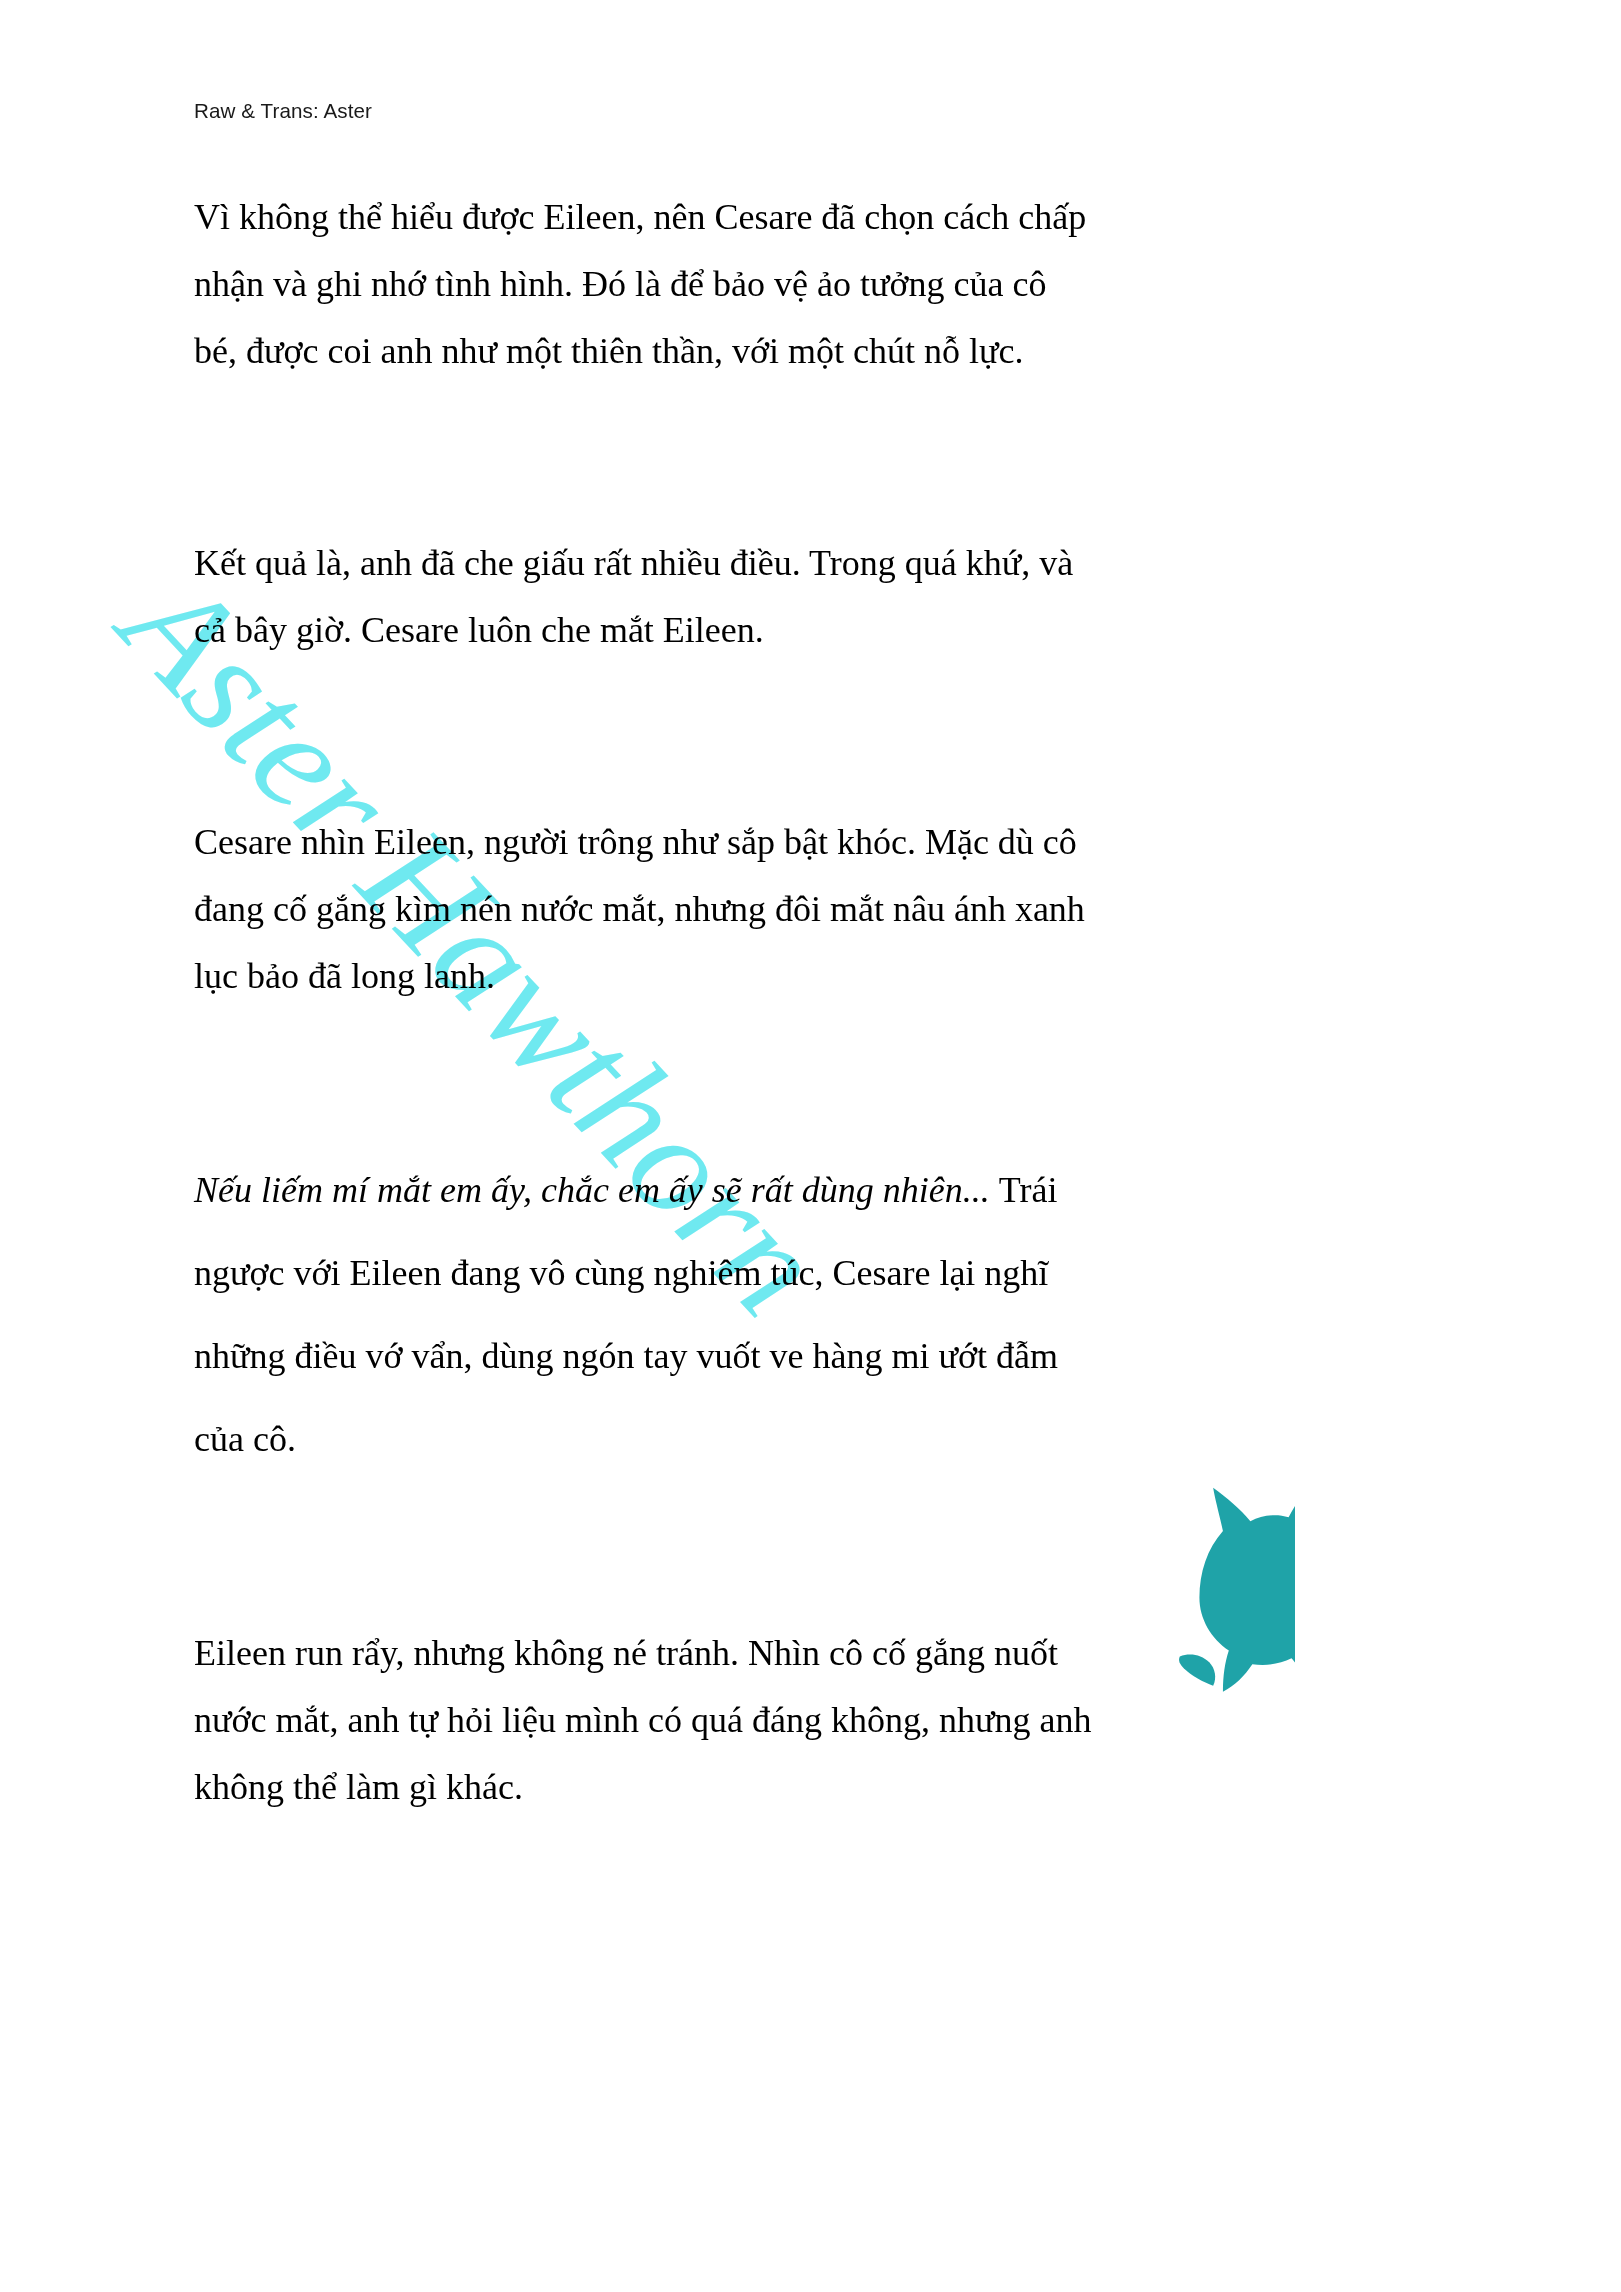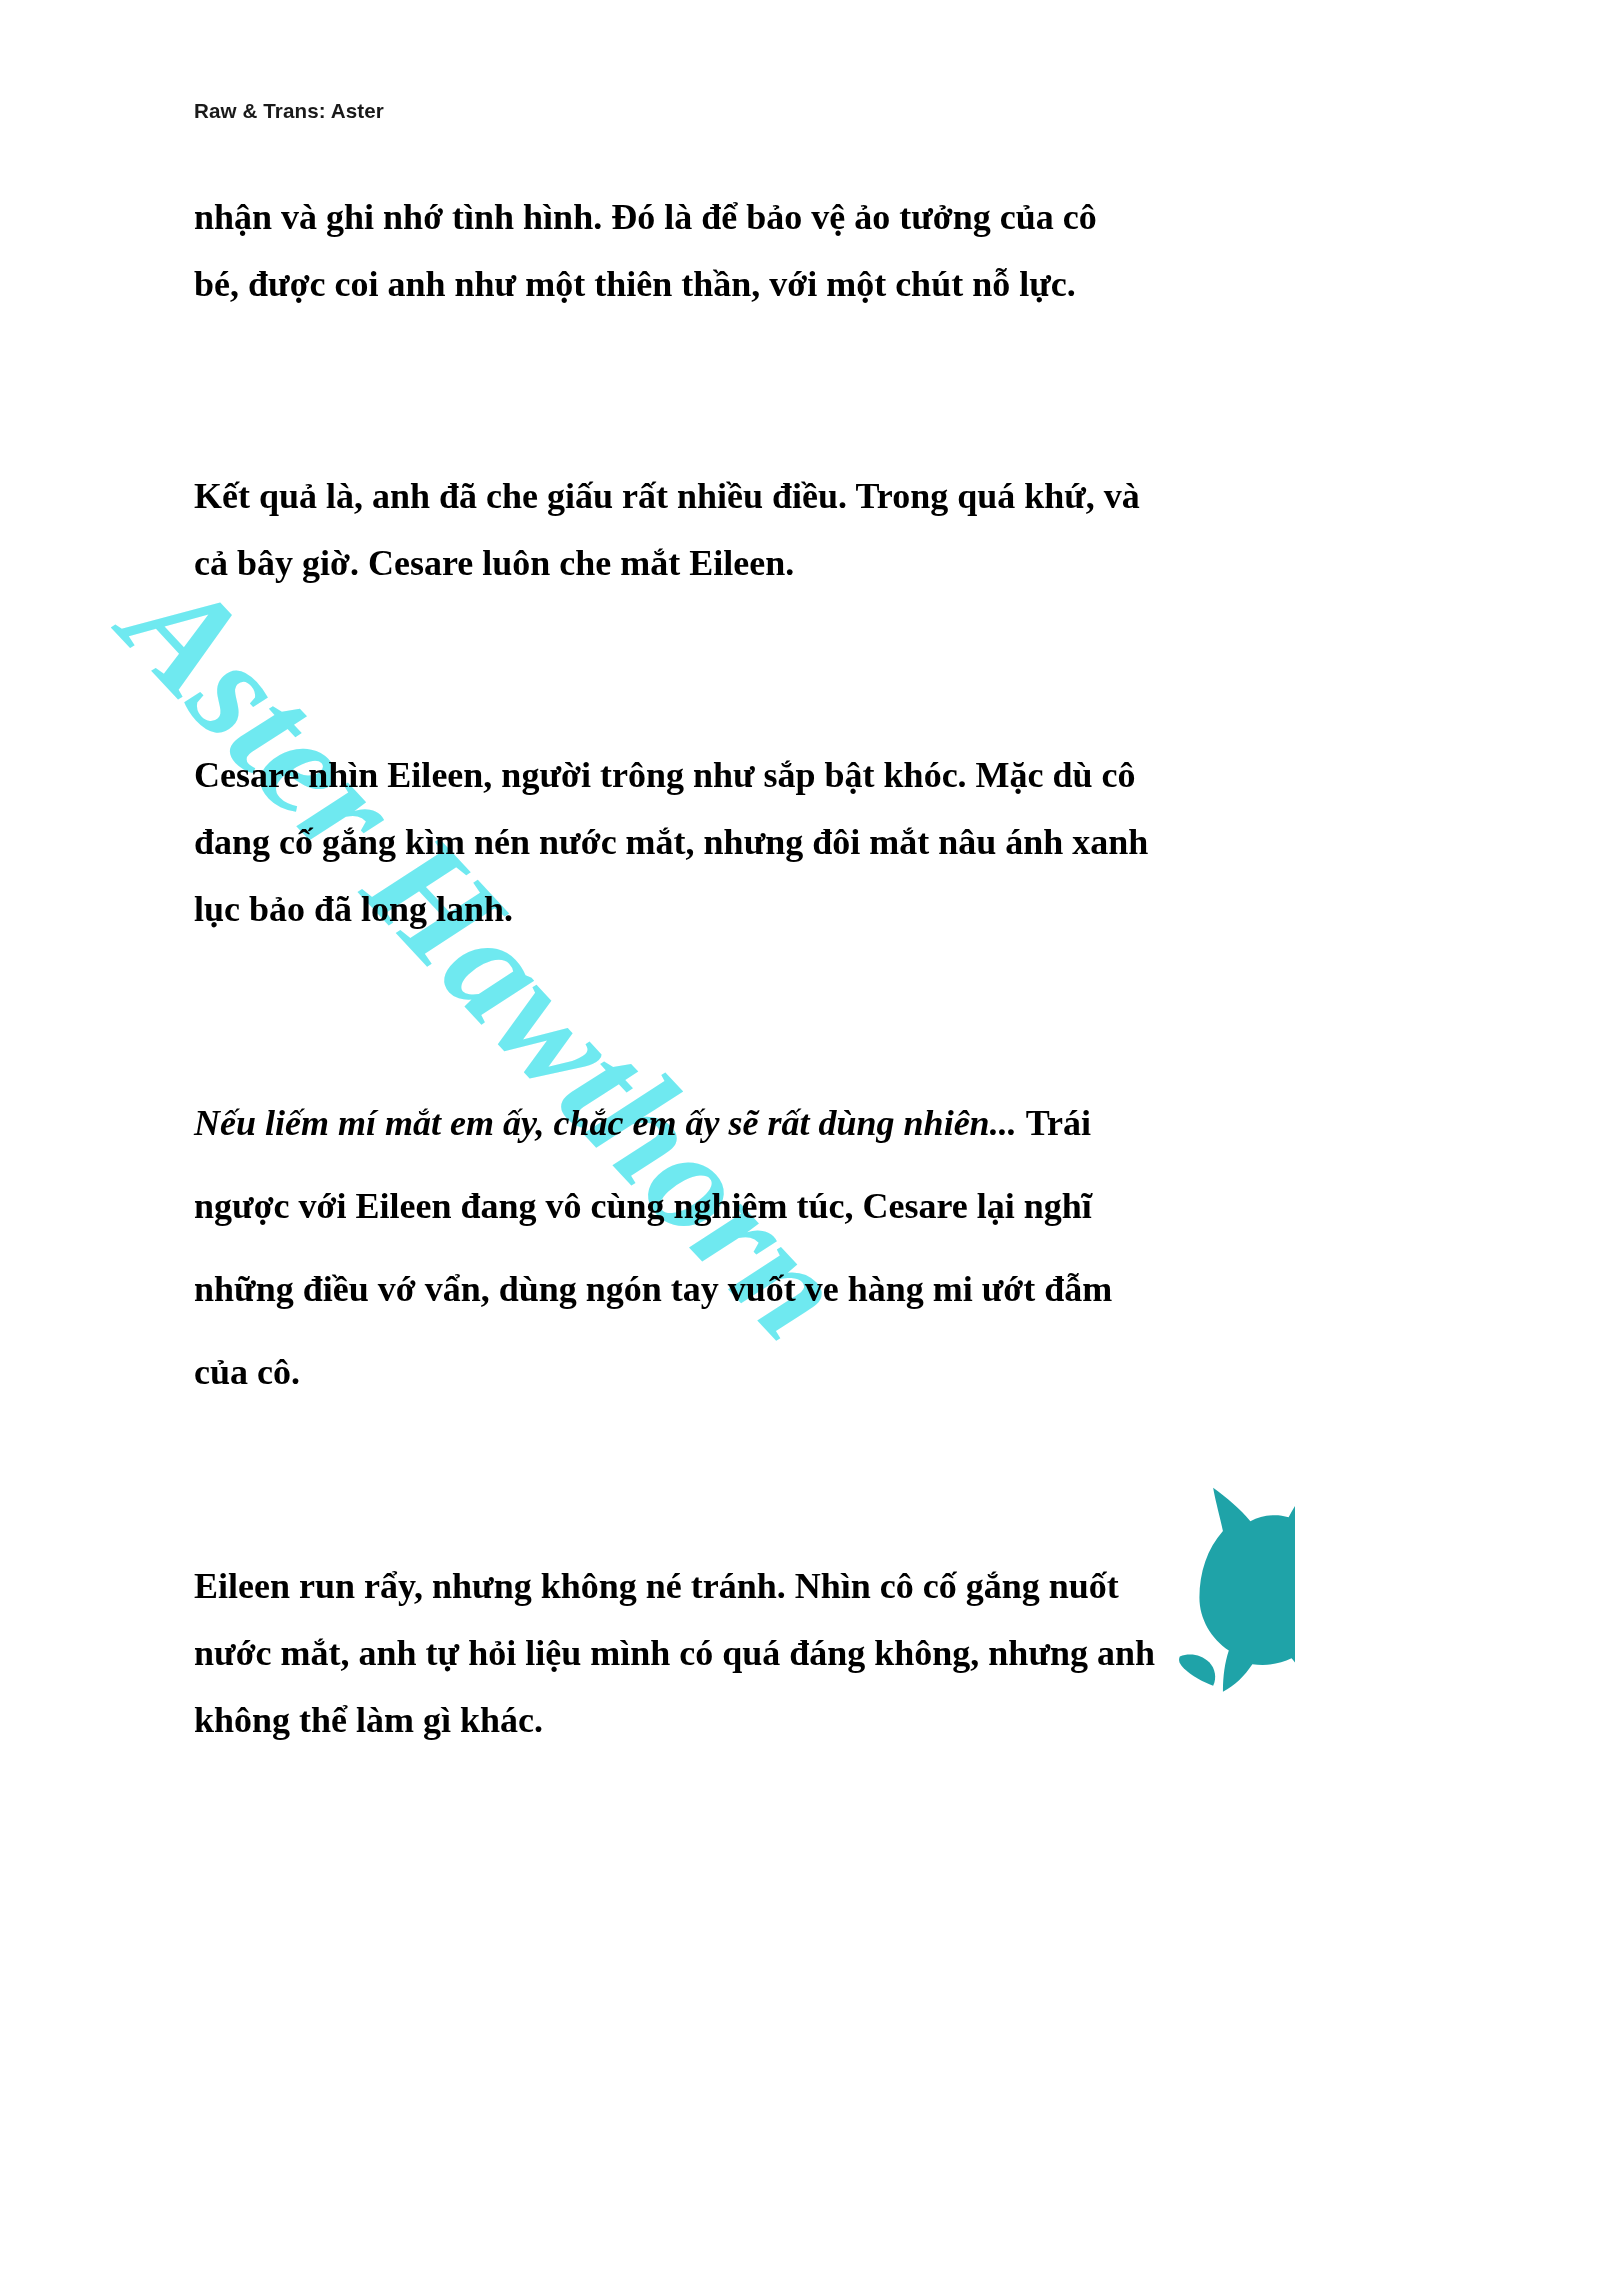--- a/index.html
+++ b/index.html
@@ -16,21 +16,20 @@
   }
 
   .page {
     position: absolute;
     left: 0;
     top: 0;
     width: 1295px;
     height: 2293px;
     background: #ffffff;
     overflow: hidden;
-    font-weight: bold;
   }
 
   
   .running-header {
     position: absolute;
     left: 194px;
     top: 98px;
     font-family: "Liberation Sans", "DejaVu Sans", sans-serif;
     font-size: 20.6px;
     line-height: 25.5px;
@@ -139,20 +138,21 @@
                  C188 200 188 182 196 166 Z"></path>
         <path d="M64 180 C74 176 86 178 94 186 C100 192 102 202 98 210
                  C88 206 76 200 68 192 C64 188 62 184 64 180 Z"></path>
       </g>
     </svg>
   </div>
 
   <div class="text-column">
 
     <p class="para">
+      <span class="line">Vì không thể hiểu được Eileen, nên Cesare đã chọn cách chấp</span>
       <span class="line">nhận và ghi nhớ tình hình. Đó là để bảo vệ ảo tưởng của cô</span>
       <span class="line">bé, được coi anh như một thiên thần, với một chút nỗ lực.</span>
     </p>
 
     <div class="gap-1"></div>
 
     <p class="para">
       <span class="line">Kết quả là, anh đã che giấu rất nhiều điều. Trong quá khứ, và</span>
       <span class="line">cả bây giờ. Cesare luôn che mắt Eileen.</span>
     </p>

